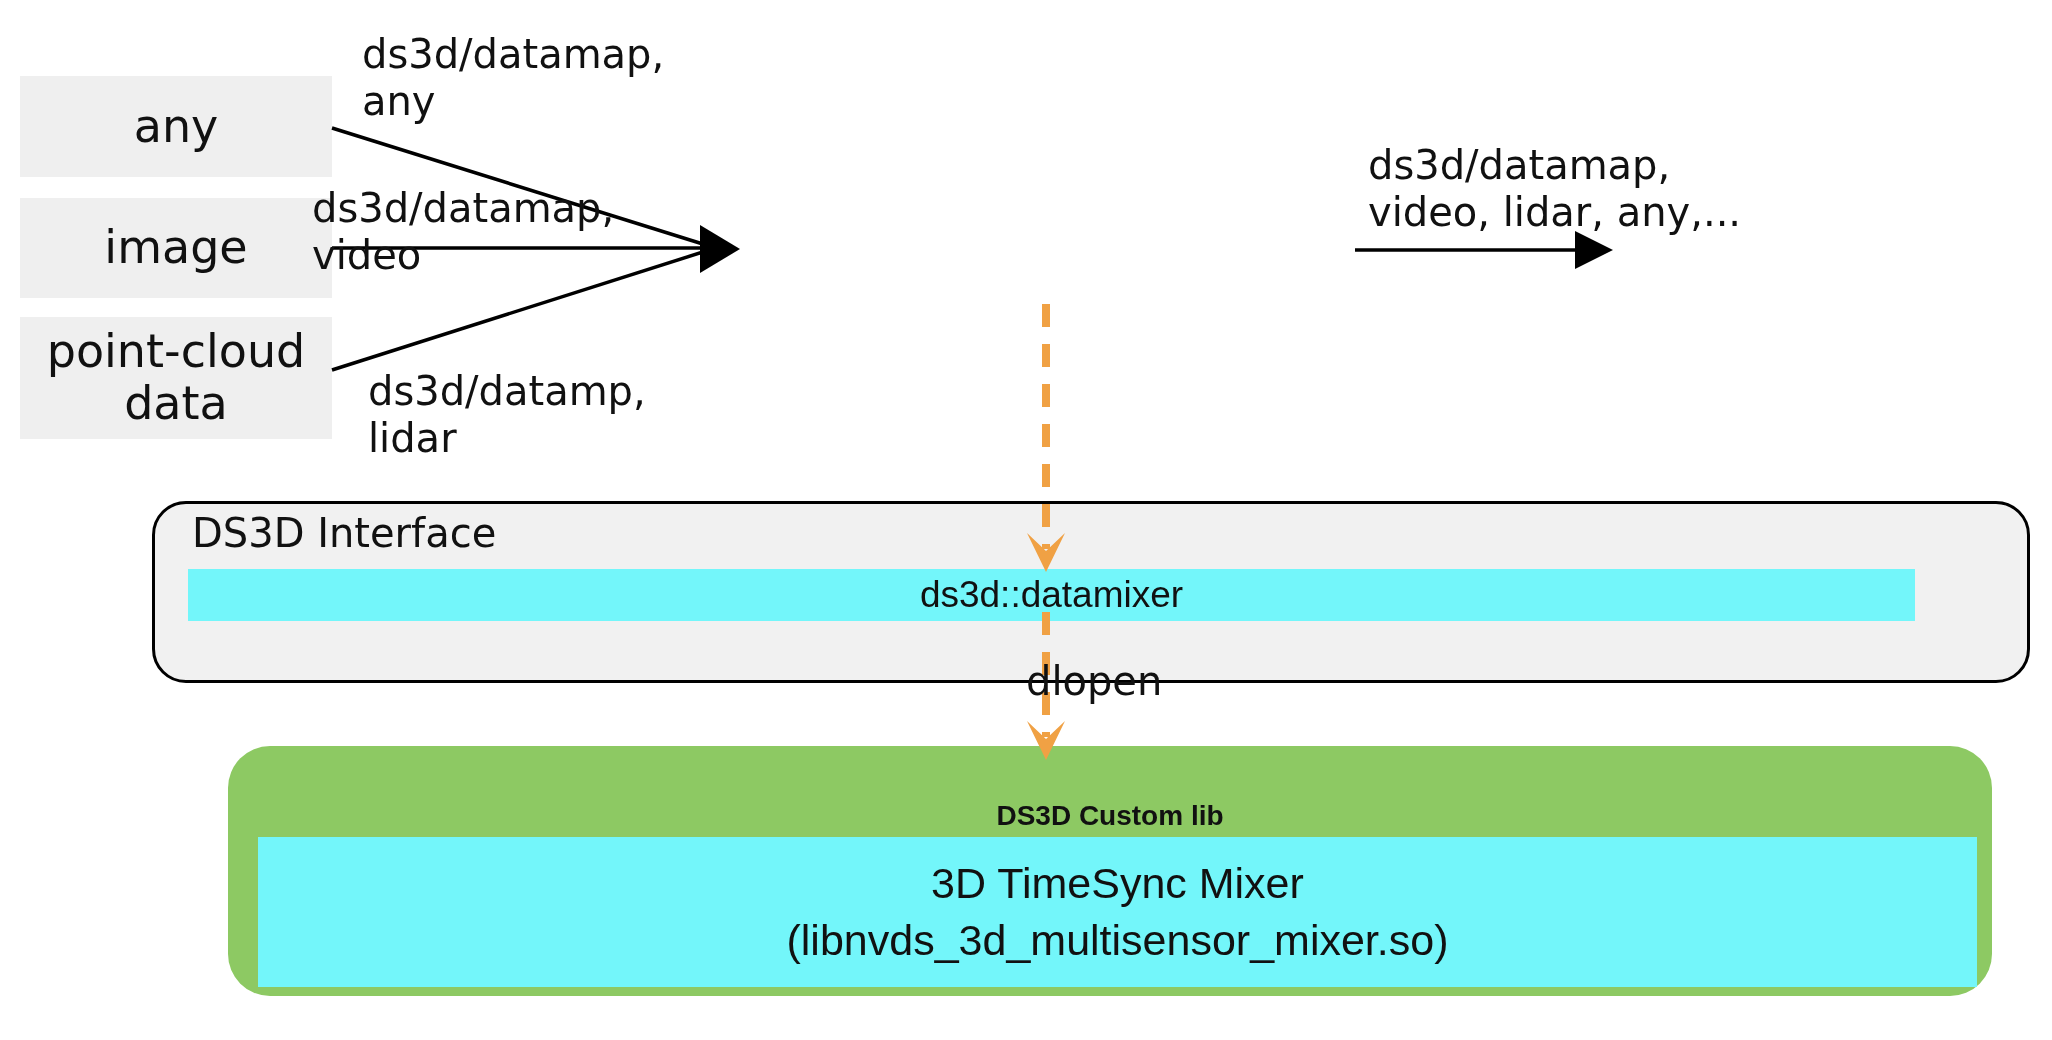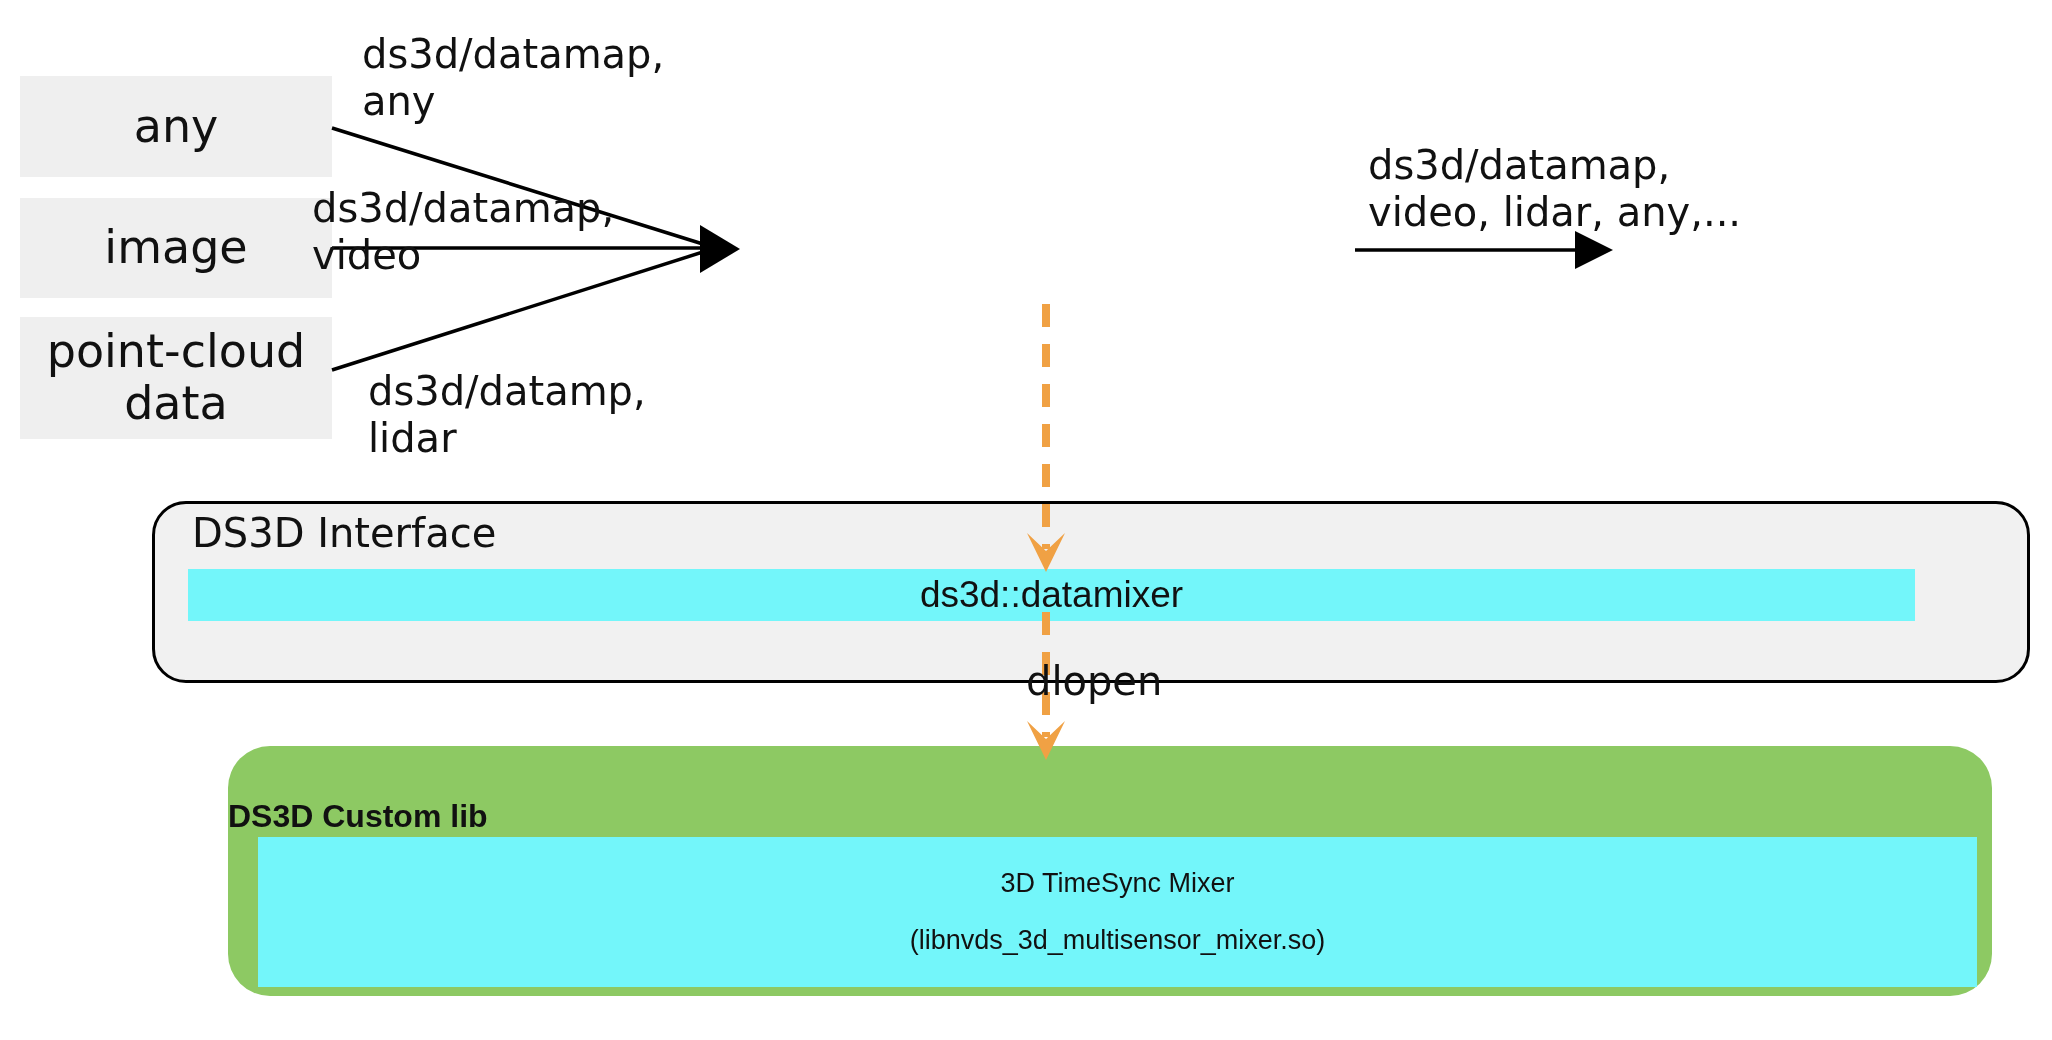--- a/index.html
+++ b/index.html
@@ -61,28 +61,29 @@
 
   
   .customlib-box{
     background:#8dc963;
     border-radius:42px;
     z-index:1;
   }
   .customlib-title{
     font-family:"Liberation Sans",sans-serif;
     font-weight:bold;
-    font-size:32px;line-height:40px;
+    font-size:28px;line-height:40px;
+    text-align:center;
     z-index:10;
   }
   .timesync-box{
     background:#73f6fa;
     display:flex;flex-direction:column;align-items:center;justify-content:center;
     font-family:"Liberation Sans",sans-serif;
-    font-size:27px;line-height:57px;
+    font-size:43px;line-height:57px;
     text-align:center;
     white-space:pre-line;
     z-index:3;
   }
 
   svg.overlay{position:absolute;left:0;top:0;z-index:5;pointer-events:none;}
 </style>
 </head>
 <body>
 

